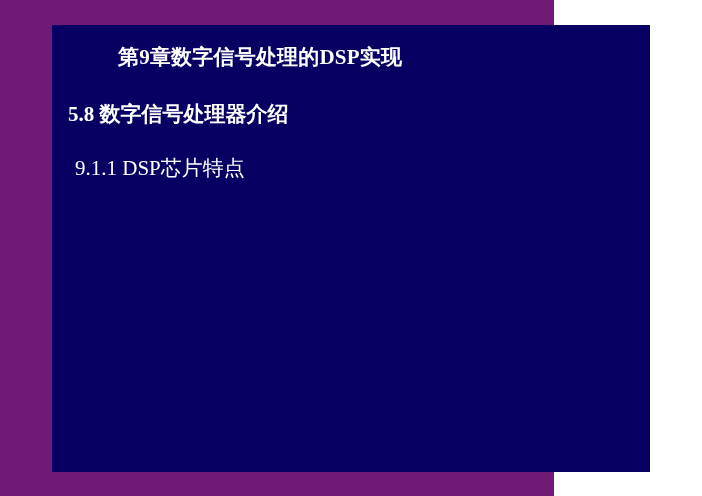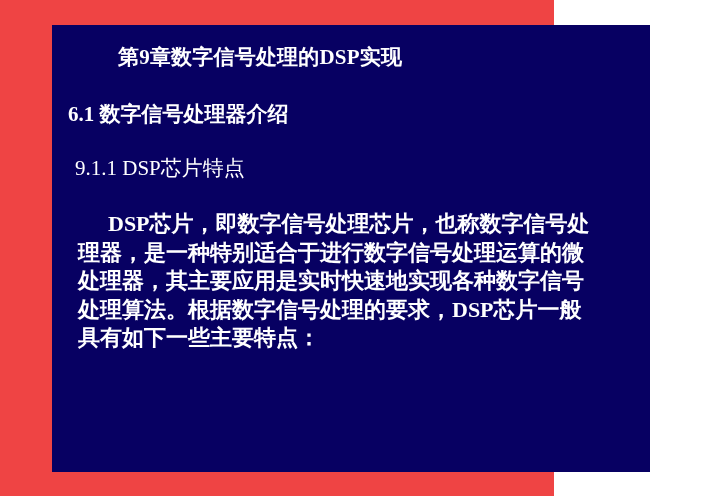--- a/index.html
+++ b/index.html
@@ -14,21 +14,21 @@
     overflow: hidden;
     font-family: "Liberation Serif", "DejaVu Serif", serif;
   }
 
   #slide-canvas {
     position: absolute;
     left: 0;
     top: 0;
     width: 554px;
     height: 496px;
-    background: #ef4444;
+    background: #701a75;
   }
 
   #slide {
     position: absolute;
     left: 52px;
     top: 25px;
     width: 598px;
     height: 447px;
     background: #070062;
     overflow: hidden;
@@ -90,26 +90,19 @@
   }
 </style>
 </head>
 <body>
 
 <div id="slide-canvas">
   <div id="slide">
 
     <div class="slide-title">第9章数字信号处理的DSP实现</div>
 
-    <div class="heading-1">6.1 数字信号处理器介绍</div>
+    <div class="heading-1">5.8 数字信号处理器介绍</div>
 
     <div class="heading-2">9.1.1 DSP芯片特点</div>
 
-    <div class="body-block">
-      <div class="body-line indented">DSP芯片，即数字信号处理芯片，也称数字信号处</div>
-      <div class="body-line">理器，是一种特别适合于进行数字信号处理运算的微</div>
-      <div class="body-line">处理器，其主要应用是实时快速地实现各种数字信号</div>
-      <div class="body-line">处理算法。根据数字信号处理的要求，DSP芯片一般</div>
-      <div class="body-line">具有如下一些主要特点：</div>
-    </div>
 
   </div>
 </div>
 
 </body></html>

